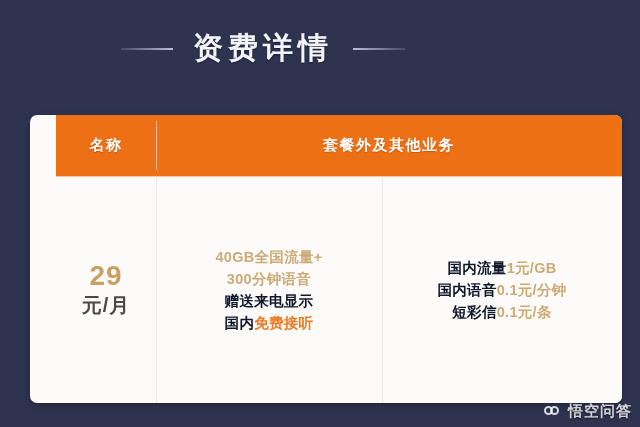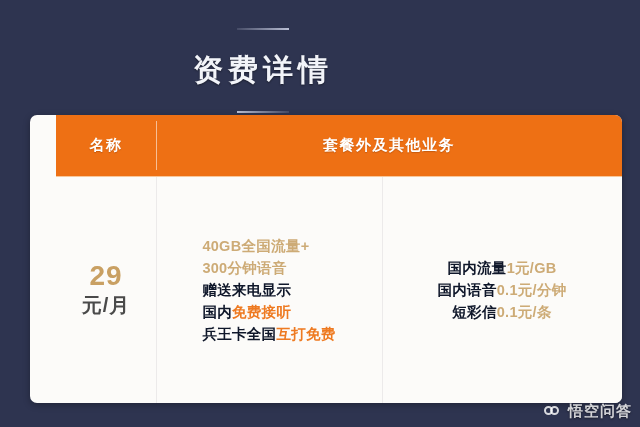--- a/index.html
+++ b/index.html
@@ -12,21 +12,20 @@
     position:relative;
     overflow:hidden;
   }
 
   
   .title-row {
     position:absolute;
     top:28px; left:0; width:526px;
     display:flex; align-items:center; justify-content:center;
     gap:20px;
-    flex-direction:column;
   }
   .title-dash {
     width:52px; height:2px;
     background:linear-gradient(to right,rgba(200,205,225,0.15),rgba(210,215,235,0.85));
   }
   .title-dash.right {
     background:linear-gradient(to left,rgba(200,205,225,0.15),rgba(210,215,235,0.85));
   }
   .title-text {
     color:#f2f4f9;
@@ -171,26 +170,25 @@
   </div>
 
   <div class="tbody">
 
     <div class="cell c1">
       <div class="price-num">29</div>
       <div class="price-unit">元/月</div>
     </div>
 
     <div class="cell c2">
-      <div id="included-list" style="">
+      <div id="included-list" style="text-align:center;">
           <div class="line"><span class="tan">40GB全国流量+</span></div>
           <div class="line"><span class="tan">300分钟语音</span></div>
           <div class="line"><span class="dark">赠送来电显示</span></div>
           <div class="line"><span class="dark">国内</span><span class="orange">免费接听</span></div>
-          <div class="line"><span class="dark">兵王卡全国</span><span class="orange">互打免费</span></div>
         </div>
     </div>
 
     <div class="cell c3">
       <div id="extra-list" style="text-align:center;">
           <div class="line"><span class="dark">国内流量</span><span class="tan">1元/GB</span></div>
           <div class="line"><span class="dark">国内语音</span><span class="tan">0.1元/分钟</span></div>
           <div class="line"><span class="dark">短彩信</span><span class="tan">0.1元/条</span></div>
         </div>
     </div>

